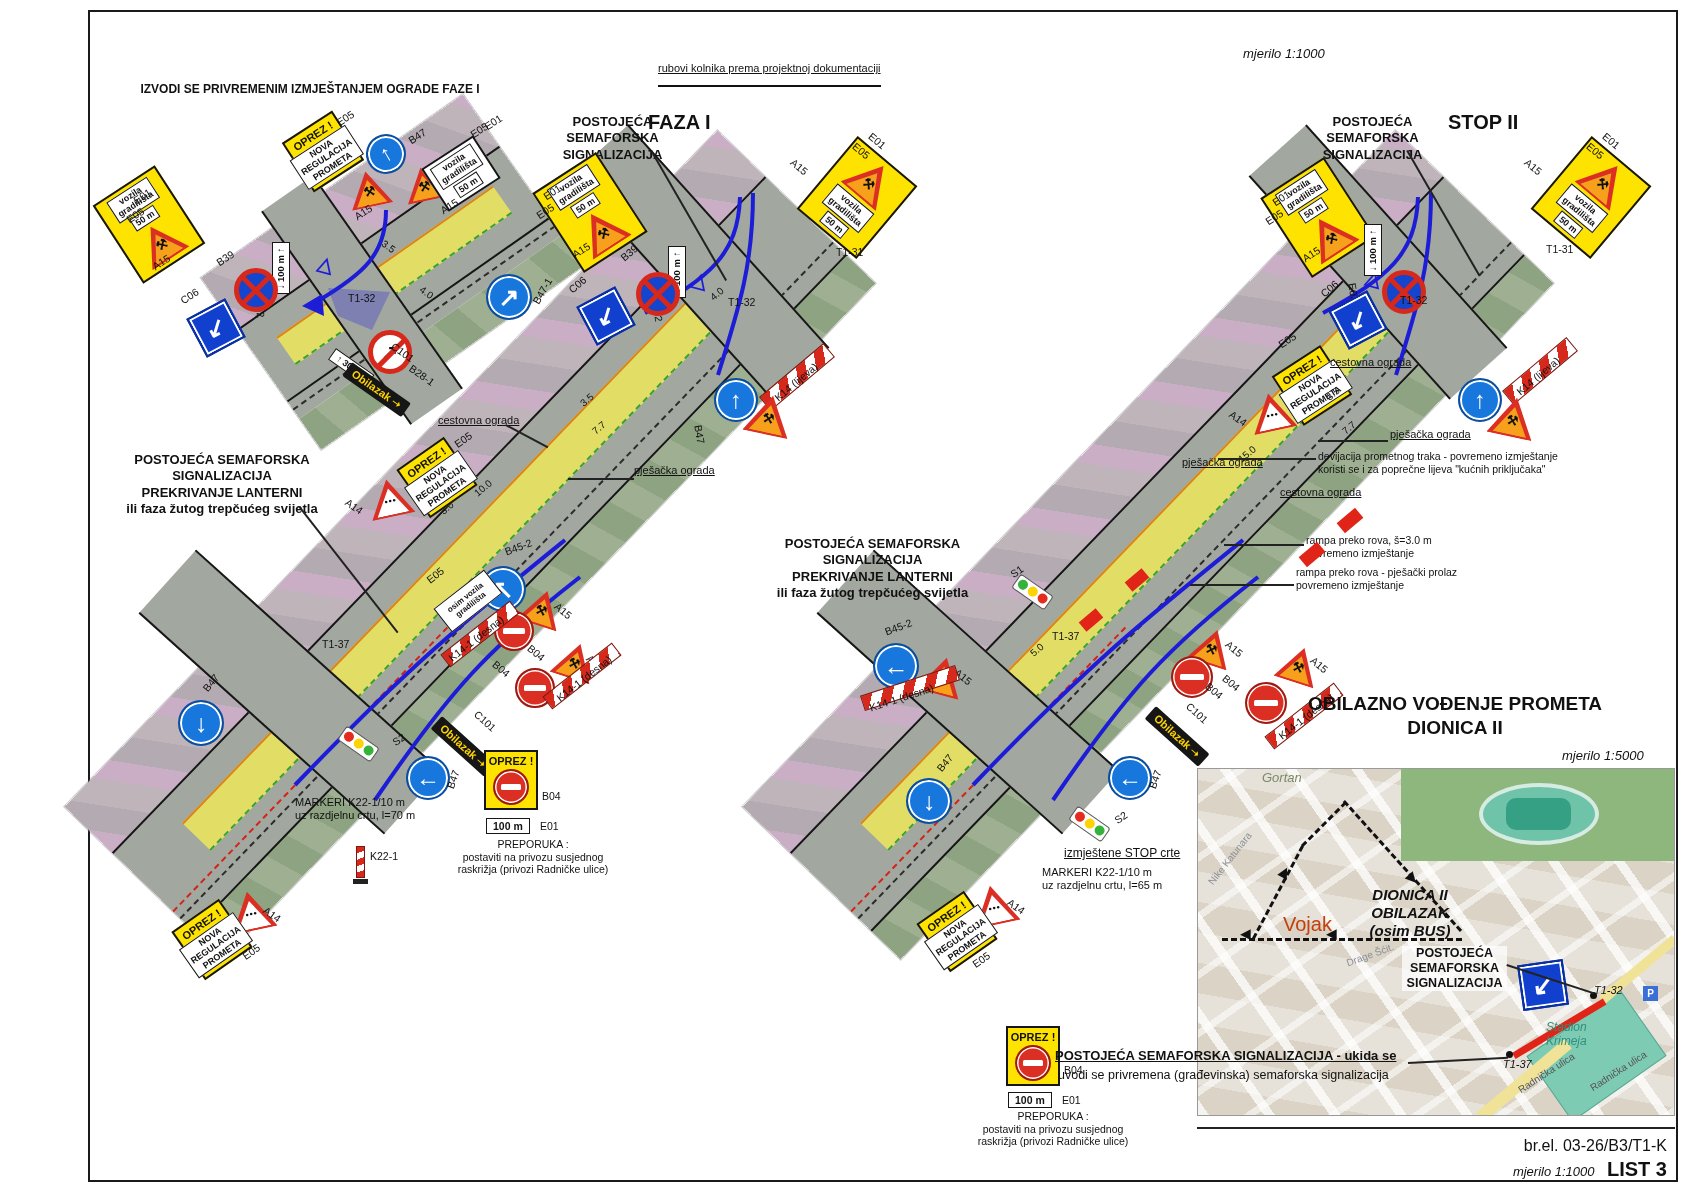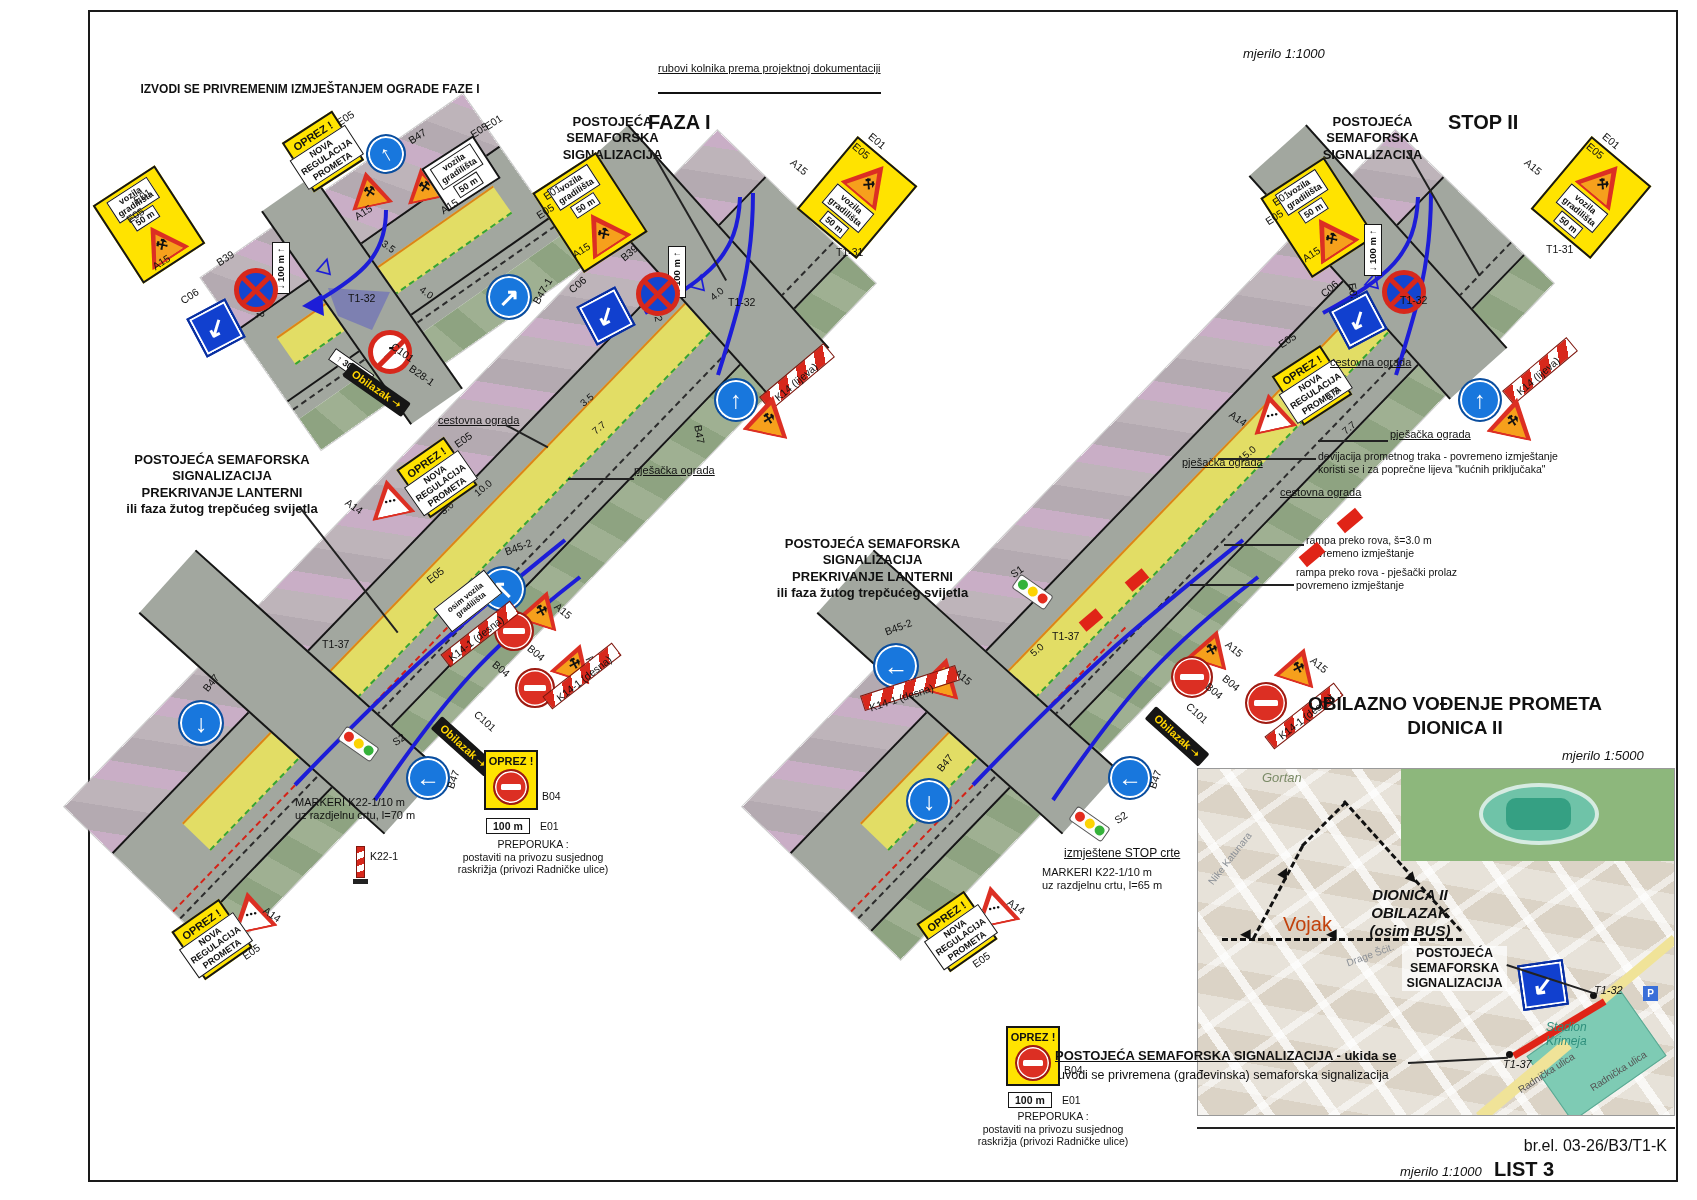--- a/index.html
+++ b/index.html
@@ -55,21 +55,21 @@
 .marrow{position:absolute;font-size:14px;color:#111;transform-origin:center}
 </style>
 </head>
 <body>
 
 <div id="sheet">
   <div id="frame"></div>
 
   <div class="lbl i" style="left:1243px;top:46px;font-size:13px">mjerilo 1:1000</div>
   <div class="callout" style="left:130px;top:82px;width:360px;font-size:12px">IZVODI SE PRIVREMENIM IZMJEŠTANJEM OGRADE FAZE I</div>
-  <div class="lbl u" style="left:658px;top:62px;border-bottom:2px solid #111;padding-bottom:17px">rubovi kolnika prema projektnoj dokumentaciji</div>
+  <div class="lbl u" style="left:658px;top:62px;border-bottom:2px solid #111;padding-bottom:10px">rubovi kolnika prema projektnoj dokumentaciji</div>
 
   <div class="strip" style="left:232px;top:167px;width:320px;height:210px;transform:rotate(-35deg)">
     <div class="s-bld"></div>
     <div class="s-road"></div>
     <div class="s-grn"></div>
     <div class="edge" style="top:63px"></div>
     <div class="edge" style="top:150px"></div>
     <div class="wz" style="left:28px;right:28px;top:92px;height:34px"></div>
     <div class="cdash" style="top:160px"></div>
   </div>
@@ -560,17 +560,17 @@
   <div class="lbl i c" style="left:1546px;top:1020px;font-size:12px;color:#2e8f7c">Stadion
 Krimeja</div>
   <div class="lbl" style="left:1516px;top:1086px;font-size:10px;color:#555;transform:rotate(-33deg)">Radnička ulica</div>
   <div class="lbl" style="left:1588px;top:1084px;font-size:10px;color:#555;transform:rotate(-33deg)">Radnička ulica</div>
   <div class="lbl b u" style="left:1055px;top:1048px;font-size:13px">POSTOJEĆA SEMAFORSKA SIGNALIZACIJA - ukida se</div>
   <div class="lbl" style="left:1058px;top:1068px;font-size:12.5px">uvodi se privremena (građevinska) semaforska signalizacija</div>
   <div class="ldr" style="left:1408px;top:1062px;width:100px;transform:rotate(-3deg)"></div>
 
   <div class="hline" style="left:1197px;top:1127px;width:478px"></div>
   <div class="lbl" style="left:1455px;top:1136px;width:212px;font-size:16px;text-align:right">br.el. 03-26/B3/T1-K</div>
-  <div style="position:absolute;left:1400px;top:1158px;width:267px;text-align:left">
+  <div style="position:absolute;left:1400px;top:1158px;width:267px;text-align:right">
     <span class="i" style="font-size:13px">mjerilo 1:1000</span>
     <span class="b" style="font-size:20px;margin-left:8px">LIST 3</span>
   </div>
 </div>
 
 </body></html>

